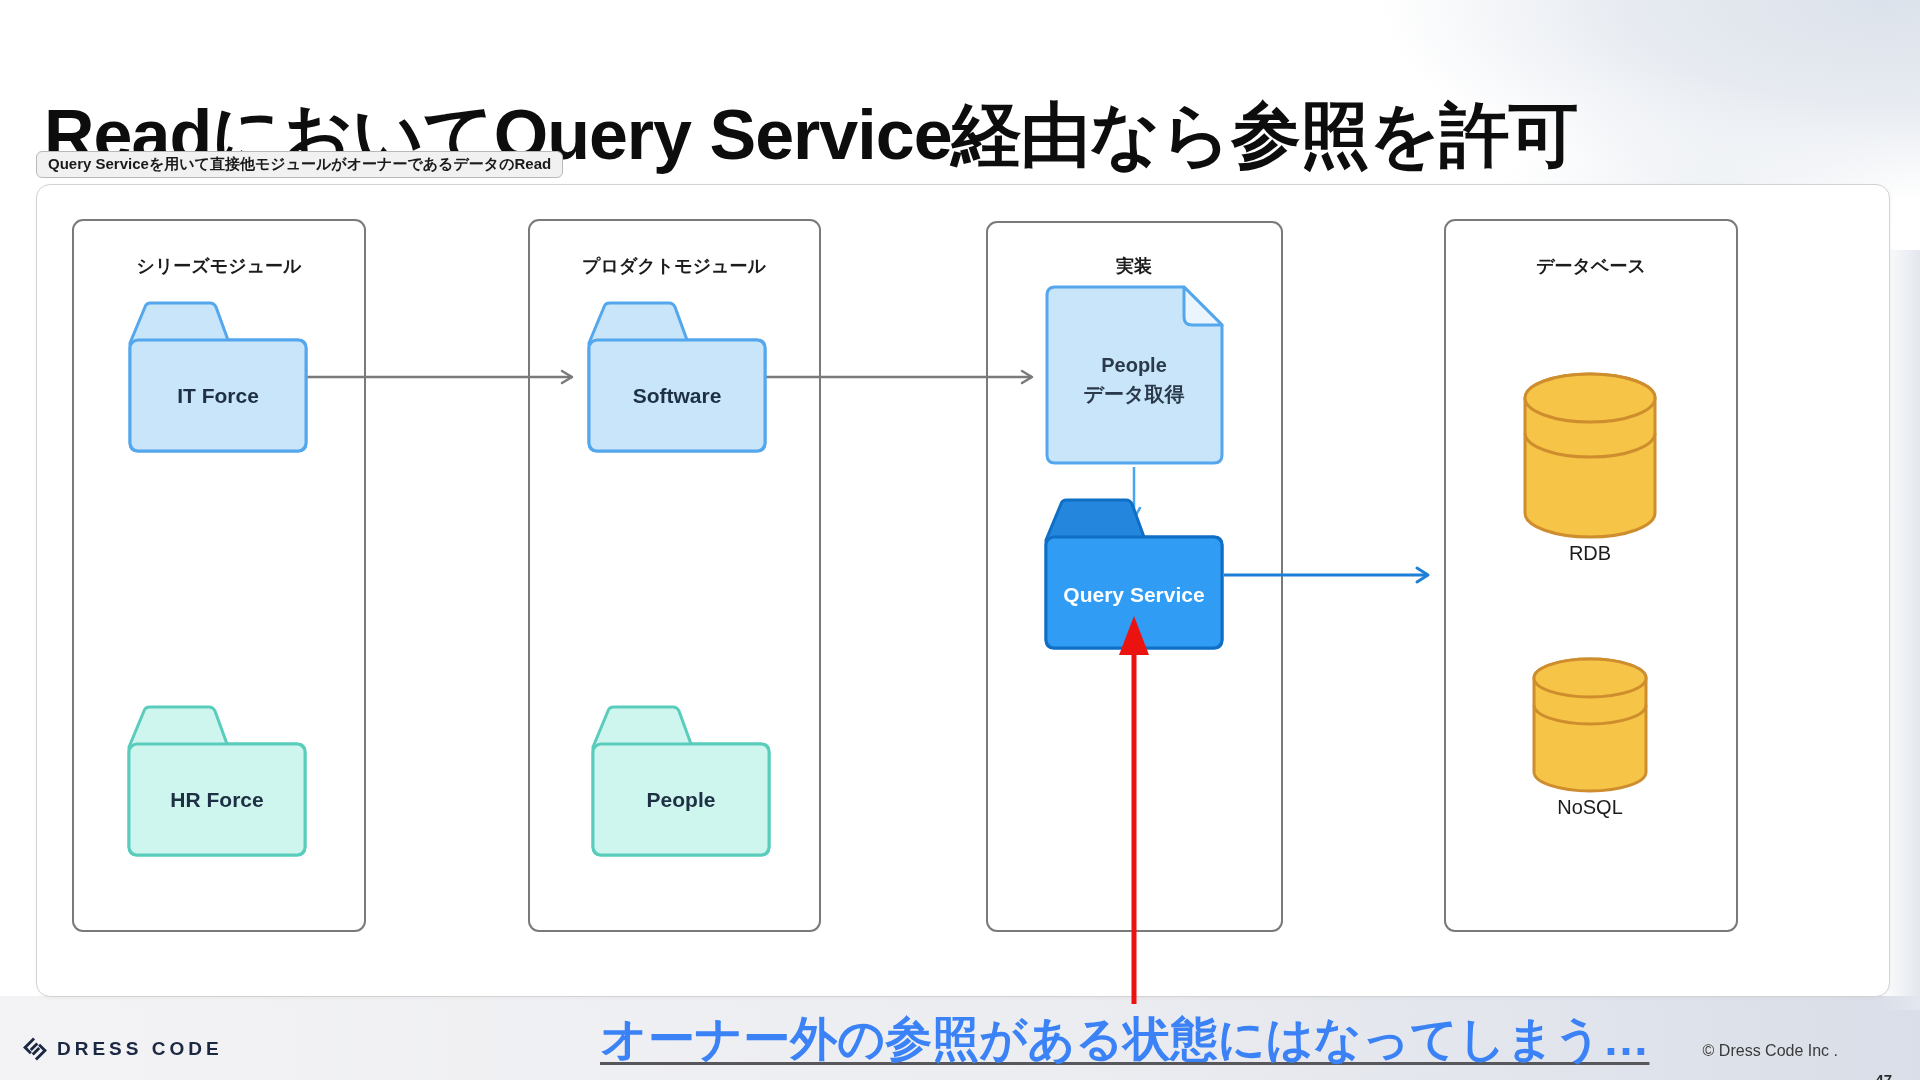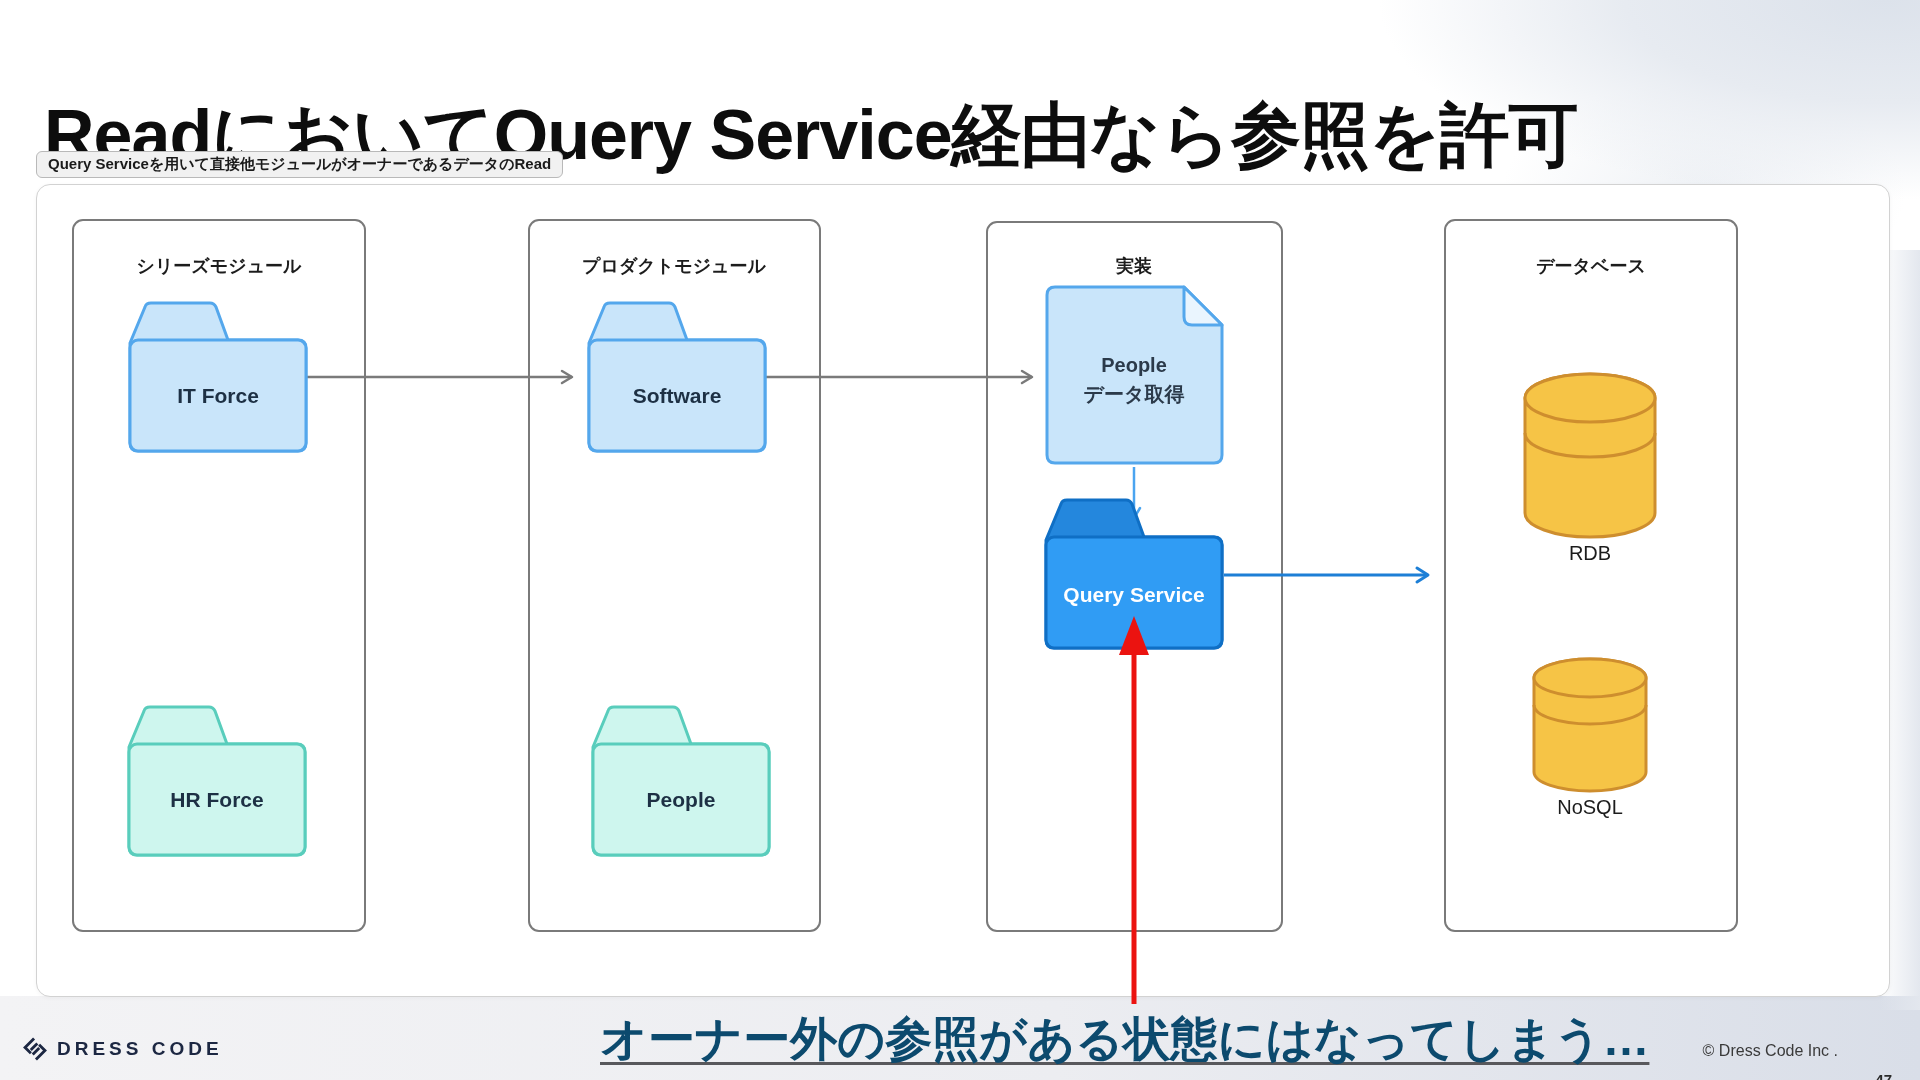--- a/index.html
+++ b/index.html
@@ -47,21 +47,21 @@
   .doc-label{font-size:20px;font-weight:700;fill:#2b3a4a;text-anchor:middle;}
   .db-label{font-size:20px;font-weight:400;fill:#1c1c1c;text-anchor:middle;}
   .qs-label{font-size:21px;font-weight:700;fill:#ffffff;text-anchor:middle;}
   .arrow-gray{stroke:#7a7a7a;stroke-width:2.5;fill:none;}
   .arrow-blue-light{stroke:#4aa4f0;stroke-width:2.5;fill:none;}
   .arrow-blue{stroke:#1d7fd6;stroke-width:3;fill:none;}
   .arrow-red{stroke:#eb1310;stroke-width:5;fill:none;}
 
   .callout{
     position:absolute;left:600px;top:1008px;z-index:4;white-space:nowrap;
-    font-size:47px;font-weight:800;color:#0c4a6e;
+    font-size:47px;font-weight:800;color:#3b82f6;
     text-decoration:underline;text-decoration-thickness:3px;text-underline-offset:7px;
     text-decoration-color:#58585c;
   }
   .footer-brand{
     position:absolute;left:22px;top:1036px;z-index:4;display:flex;align-items:center;gap:9px;
   }
   .footer-brand .brand-name{
     font-size:19px;font-weight:700;letter-spacing:4px;color:#1c2742;white-space:nowrap;
   }
   .footer-copyright{

